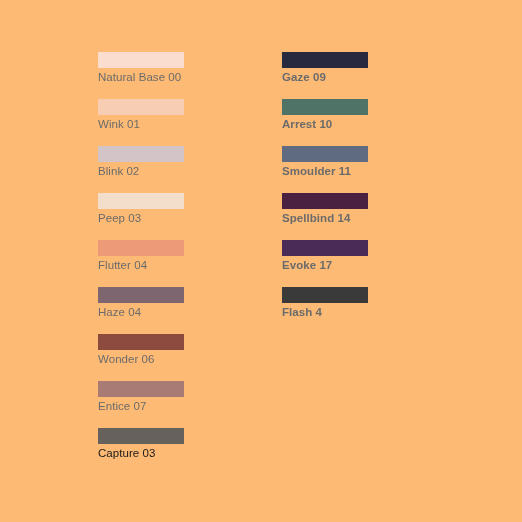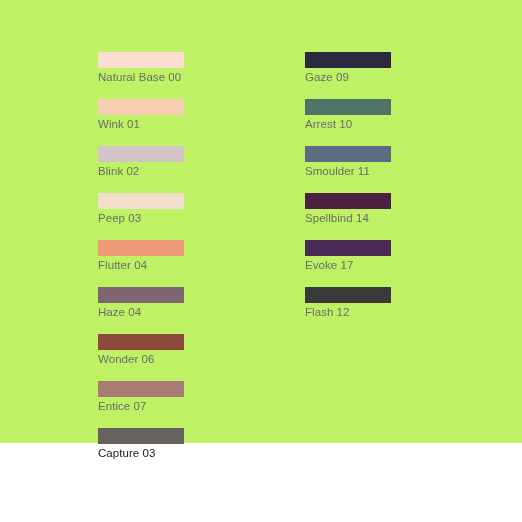--- a/index.html
+++ b/index.html
@@ -9,40 +9,40 @@
   body {
     width: 522px;
     height: 522px;
     background: #ffffff;
     font-family: "Liberation Sans", sans-serif;
     overflow: hidden;
   }
   #palette-board {
     position: relative;
     width: 522px;
-    height: 443px;
-    background: #bef264;
+    height: 522px;
+    background: #fdba74;
     box-sizing: border-box;
   }
   .swatch-columns {
     position: absolute;
     left: 0;
     top: 0;
     width: 522px;
     height: 522px;
     display: flex;
     justify-content: flex-start;
   }
   .swatch-column {
     position: absolute;
     top: 52px;
     width: 190px;
   }
   .swatch-column.col-left  { left: 98px; }
-  .swatch-column.col-right { left: 305px; }
+  .swatch-column.col-right { left: 282px; font-weight: bold; }
 
   .swatch-entry {
     height: 47px;
     width: 86px;
     position: relative;
   }
   .swatch-chip {
     width: 86px;
     height: 16px;
     display: block;
@@ -122,18 +122,18 @@
         <div class="swatch-entry">
           <span class="swatch-chip" style="background-color: rgb(74, 33, 65);"></span>
           <span class="swatch-label">Spellbind 14</span>
         </div>
         <div class="swatch-entry">
           <span class="swatch-chip" style="background-color: rgb(74, 42, 87);"></span>
           <span class="swatch-label">Evoke 17</span>
         </div>
         <div class="swatch-entry">
           <span class="swatch-chip" style="background-color: rgb(58, 58, 58);"></span>
-          <span class="swatch-label">Flash 12</span>
+          <span class="swatch-label">Flash 4</span>
         </div>
       </div>
 
   </div>
 </div>
 
 </body></html>

